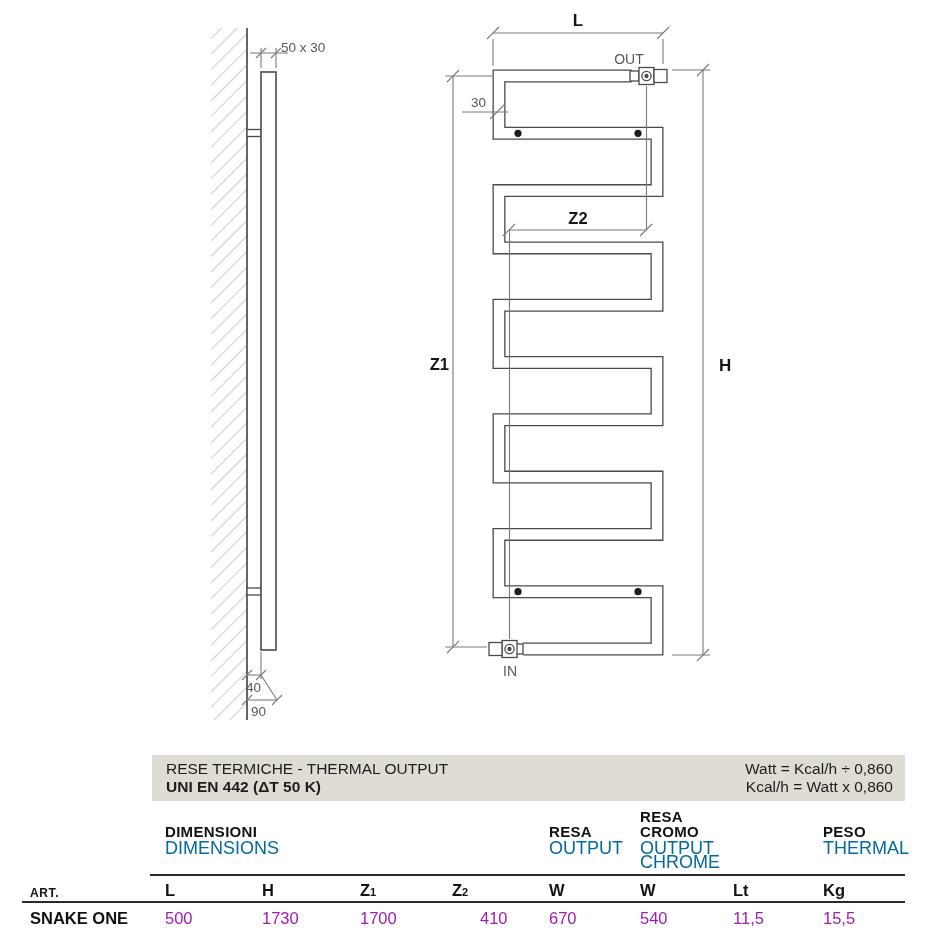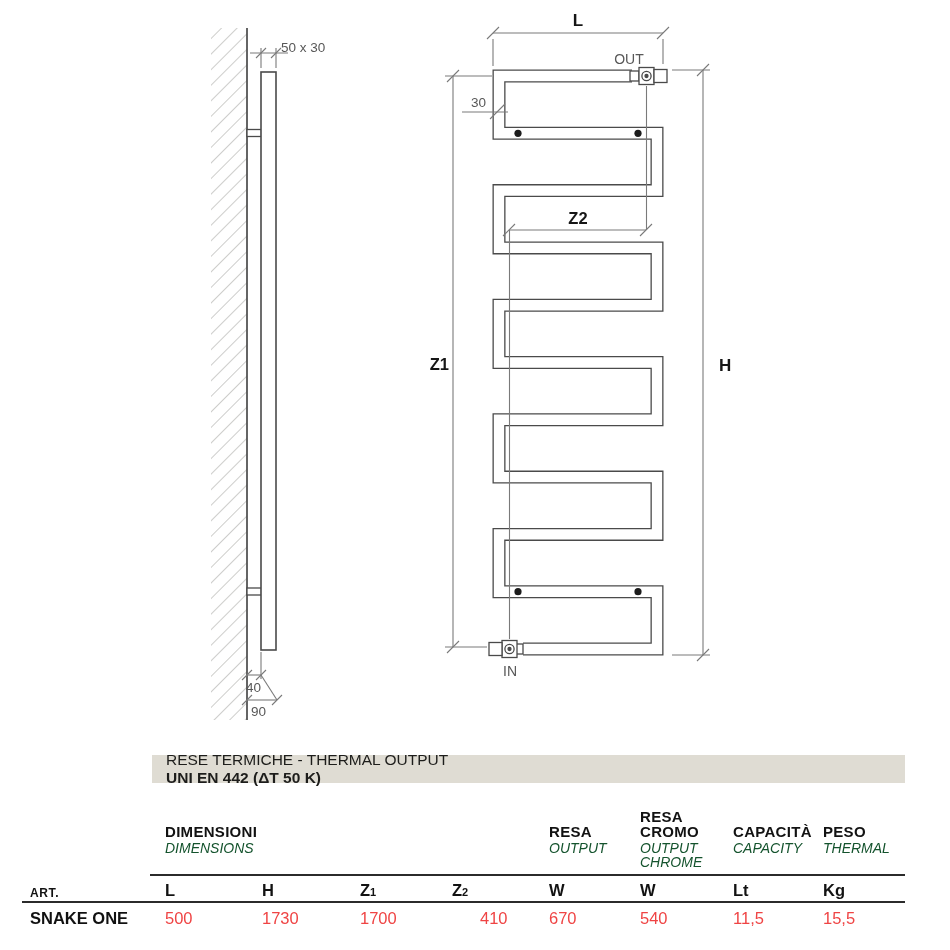--- a/index.html
+++ b/index.html
@@ -7,50 +7,50 @@
     position:relative;
     width:950px;height:950px;
     background:#ffffff;
     font-family:"Liberation Sans", sans-serif;
     overflow:hidden;
   }
   .drawing-svg{position:absolute;left:0;top:0;}
 
   
   .banner{
-    position:absolute;left:152px;top:755px;width:753px;height:28px;
+    position:absolute;left:152px;top:755px;width:753px;height:46px;
     display:flex;justify-content:space-between;align-items:center;
     box-sizing:border-box;padding:2px 12px 2px 14px;
   }
   .banner-left div,.banner-right div{font-size:15.5px;line-height:18px;color:#1d1d1b;}
   .banner-left .b2{font-weight:700;}
   .banner-right{text-align:right;}
 
   
   .gcell{position:absolute;top:808px;}
   .g-bold{
     height:31px;display:flex;flex-direction:column;justify-content:flex-end;
     font-weight:700;font-size:15px;line-height:14.5px;color:#121212;letter-spacing:.3px;
     white-space:pre-line;
   }
-  .g-italic{font-style:italic;font-size:14px;line-height:13.5px;color:#14532d;margin-top:3px;}
+  .g-italic{font-size:18px;line-height:13.5px;color:#0369a1;margin-top:3px;}
   .g-narrow{width:86px;}
 
   
   .rule{position:absolute;background:#2b2b2b;height:2px;}
   .rule-top{left:150px;top:874px;width:755px;}
   .rule-mid{left:22px;top:901px;width:883px;}
 
   
   .chead{position:absolute;top:881px;font-weight:700;font-size:16.5px;color:#121212;}
   .chead .sub{font-size:11px;font-weight:700;}
   .chead-art{top:886px;font-size:12px;letter-spacing:.6px;}
 
   
-  .dcell{position:absolute;top:909px;font-size:16.5px;color:#ef4444;}
+  .dcell{position:absolute;top:909px;font-size:16.5px;color:#a21caf;}
   .dcell-name{font-weight:700;color:#111;}
 
   text{font-family:"Liberation Sans", sans-serif;}
   .dim-label{font-weight:700;fill:#161616;}
   .dim-small{fill:#585858;}
 </style>
 </head>
 <body>
 
 <div class="sheet">
@@ -166,38 +166,38 @@
       </g>
       <text x="719" y="371" font-size="17" class="dim-label">H</text>
     </g>
   </svg>
 
   <div class="banner" style="background:#dfdcd3;">
     <div class="banner-left">
       <div>RESE TERMICHE - THERMAL OUTPUT</div>
       <div class="b2">UNI EN 442 (ΔT 50 K)</div>
     </div>
+    <div class="banner-right">
+      <div>Watt = Kcal/h ÷ 0,860</div>
+      <div>Kcal/h = Watt x 0,860</div>
+    </div>
   </div>
 
   <div class="gcell" style="left:165px;">
     <div class="g-bold">DIMENSIONI</div>
     <div class="g-italic">DIMENSIONS</div>
   </div>
   <div class="gcell" style="left:549px;">
     <div class="g-bold">RESA</div>
     <div class="g-italic">OUTPUT</div>
   </div>
   <div class="gcell g-narrow" style="left:640px;">
     <div class="g-bold">RESA
 CROMO</div>
     <div class="g-italic">OUTPUT CHROME</div>
-  </div>
-  <div class="gcell" style="left:733px;">
-    <div class="g-bold">CAPACITÀ</div>
-    <div class="g-italic">CAPACITY</div>
   </div>
   <div class="gcell" style="left:823px;">
     <div class="g-bold">PESO</div>
     <div class="g-italic">THERMAL</div>
   </div>
 
   <div class="rule rule-top"></div>
 
   <div class="chead chead-art" style="left:30px;">ART.</div>
   <div class="chead" style="left:165px;"><span>L</span></div>

